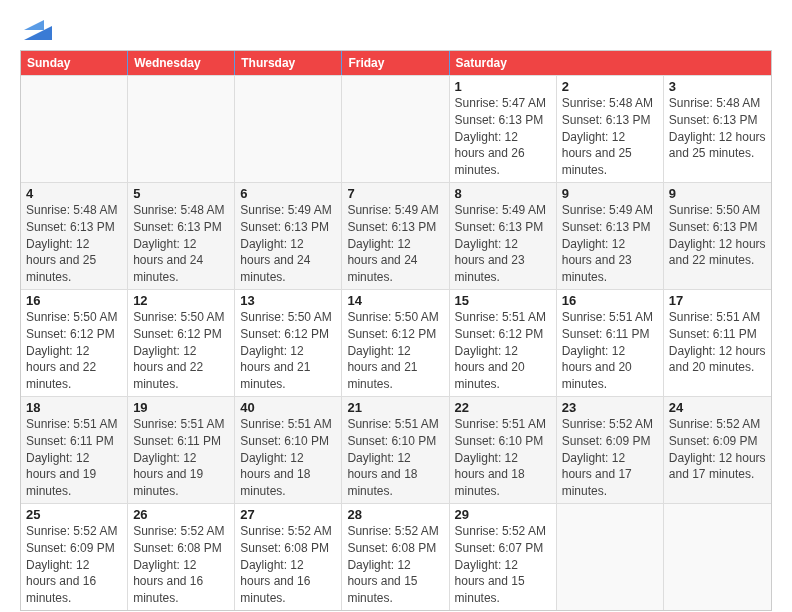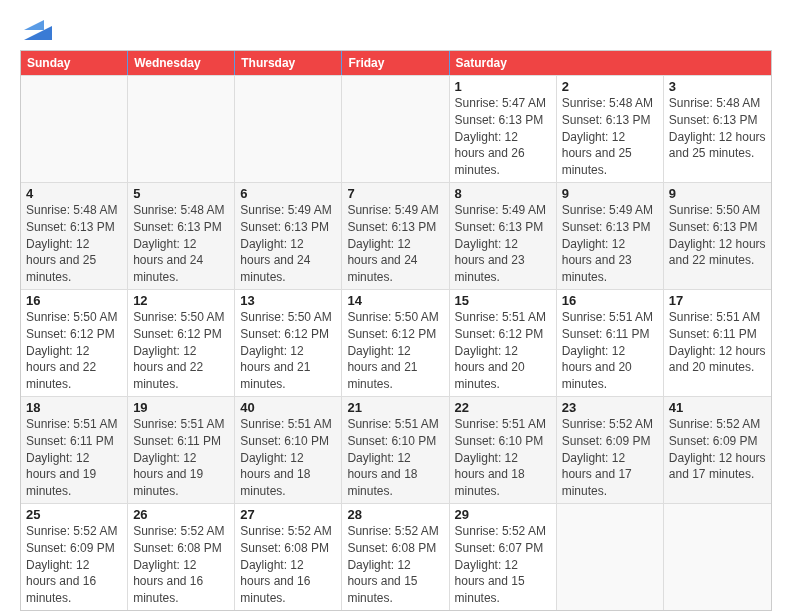--- a/index.html
+++ b/index.html
@@ -292,21 +292,21 @@
 Sunset: 6:10 PM
 Daylight: 12 hours and 18 minutes.</div>
           </div>
           <div class="cal-cell">
             <span class="day-num">23</span>
             <div class="sun-info" style="white-space: pre-line;">Sunrise: 5:52 AM
 Sunset: 6:09 PM
 Daylight: 12 hours and 17 minutes.</div>
           </div>
           <div class="cal-cell">
-            <span class="day-num">41</span>
+            <span class="day-num">24</span>
             <div class="sun-info" style="white-space: pre-line;">Sunrise: 5:52 AM
 Sunset: 6:09 PM
 Daylight: 12 hours and 17 minutes.</div>
           </div>
         </div>
         <div class="cal-row">
           <div class="cal-cell">
             <span class="day-num">25</span>
             <div class="sun-info" style="white-space: pre-line;">Sunrise: 5:52 AM
 Sunset: 6:09 PM

